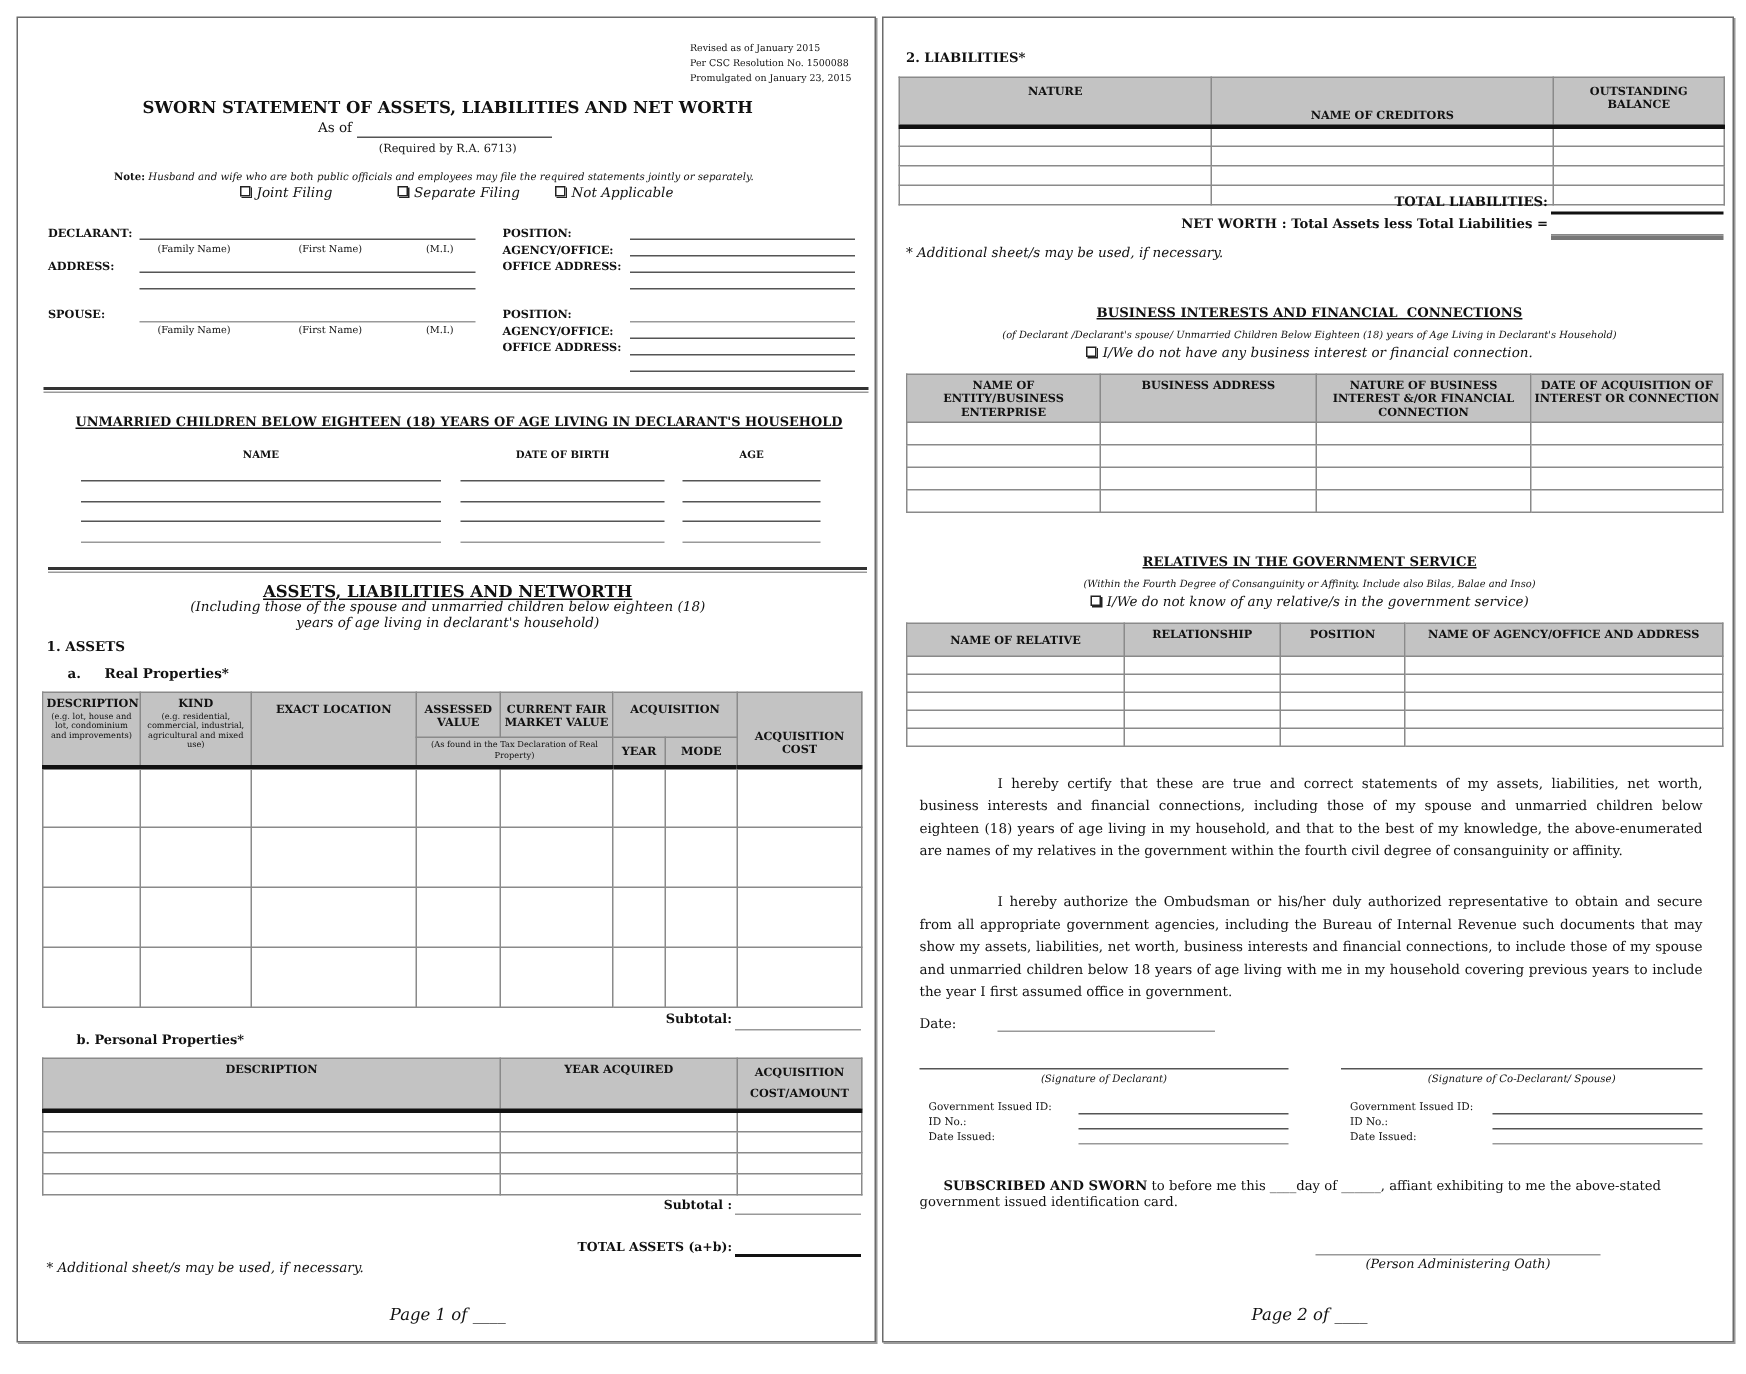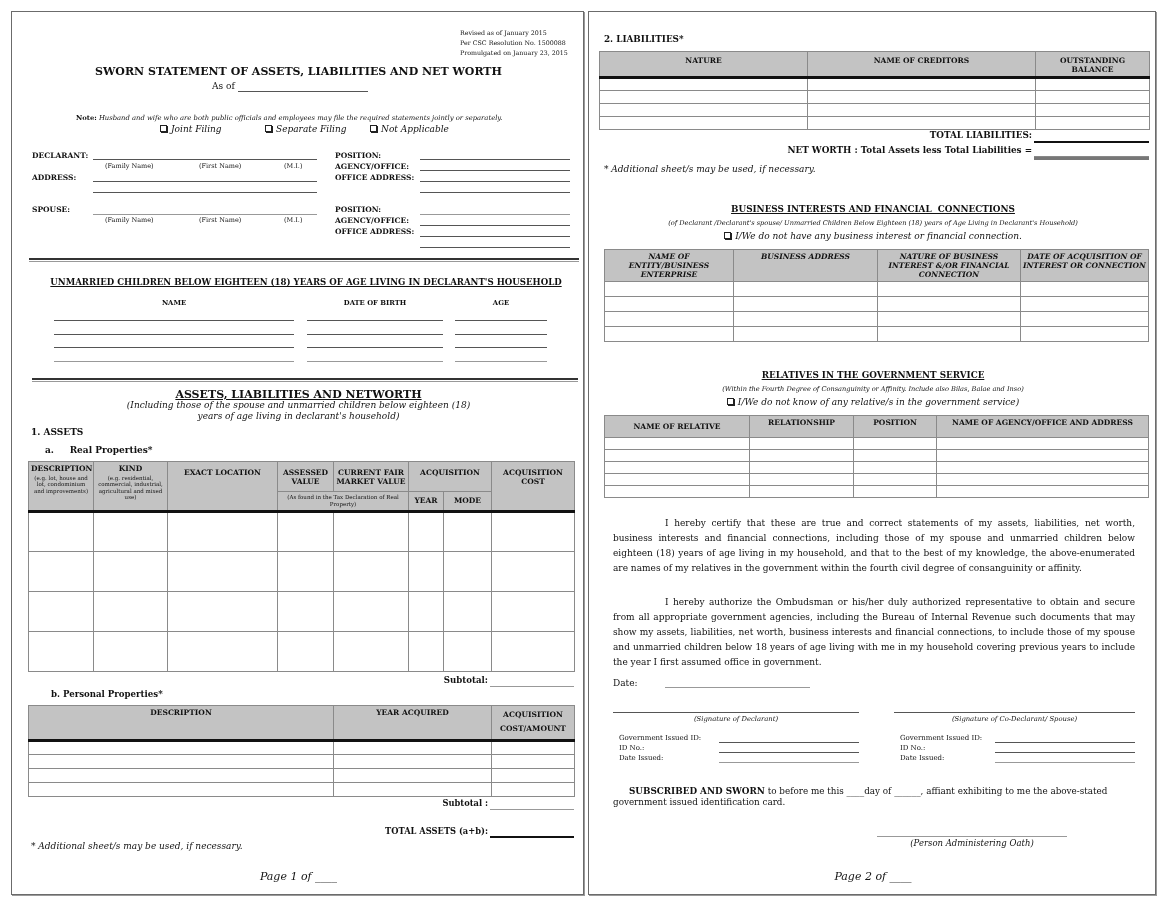--- a/index.html
+++ b/index.html
@@ -36,20 +36,21 @@
 
   <div class="abs" style="left:448px; top:16px; font-size:6.3px; line-height:10px;">
     <div>Revised as of January 2015</div>
     <div>Per CSC Resolution No. 1500088</div>
     <div>Promulgated on January 23, 2015</div>
   </div>
 
   <div class="abs bold center" style="left:0; width:573px; top:53px; font-size:11px;">SWORN STATEMENT OF ASSETS, LIABILITIES AND NET WORTH</div>
   <div class="abs" style="left:200px; top:69px; font-size:9px;">As of</div>
   <div class="line" style="left:226px; width:130px; top:79px;"></div>
+  <div class="abs center small" style="left:0; width:573px; top:82px;">(Required by R.A. 6713)</div>
 
   <div class="abs" style="left:64px; top:102px; font-size:6.8px;">
     <span class="bold">Note:</span>
     <span class="ital">Husband and wife who are both public officials and employees may file the required statements jointly or separately.</span>
   </div>
   <div class="abs ital" style="left:148px; top:112px; font-size:9px;"><span class="cb"></span><span>Joint Filing</span></div>
   <div class="abs ital" style="left:253px; top:112px; font-size:9px;"><span class="cb"></span><span>Separate Filing</span></div>
   <div class="abs ital" style="left:358px; top:112px; font-size:9px;"><span class="cb"></span><span>Not Applicable</span></div>
 
   <div class="abs lbl" style="left:20px; top:139px;">DECLARANT:</div>
@@ -124,21 +125,21 @@
         <col style="width:83px">
     </colgroup>
     <thead class="thickbot">
       <tr>
         <th rowspan="2"><span>DESCRIPTION</span><span class="sub">(e.g. lot, house and lot, condominium and improvements)</span></th>
         <th rowspan="2"><span>KIND</span><span class="sub">(e.g. residential, commercial, industrial, agricultural and mixed use)</span></th>
         <th rowspan="2" style="padding-top:6px;">EXACT LOCATION</th>
         <th style="height:30px; padding-top:6px; border-bottom:1px solid #8a8a8a;">ASSESSED VALUE</th>
         <th style="padding-top:6px; border-bottom:1px solid #8a8a8a;">CURRENT FAIR MARKET VALUE</th>
         <th colspan="2" style="padding-top:6px; border-bottom:1px solid #8a8a8a;">ACQUISITION</th>
-        <th rowspan="2" style="padding-top:6px;">ACQUISITION COST</th>
+        <th rowspan="2" style="padding-top:24px;">ACQUISITION COST</th>
       </tr>
       <tr>
         <th colspan="2" style="font-weight:normal; font-size:5.5px; height:20px;">(As found in the Tax Declaration of Real Property)</th>
         <th style="padding-top:4px;">YEAR</th>
         <th style="padding-top:4px;">MODE</th>
       </tr>
     </thead>
     <tbody id="real-body">
         <tr>
           <td style="height: 40px;"></td>
@@ -240,21 +241,21 @@
   <div class="abs bold" style="left:15px; top:22px; font-size:8.8px;">2.  LIABILITIES*</div>
   <table style="left:10px; top:39px; width:550px;">
     <colgroup>
         <col style="width:208px">
         <col style="width:228px">
         <col style="width:114px">
       </colgroup>
     <thead class="thickbot">
       <tr>
         <th style="height:21px; padding-top:4px;">NATURE</th>
-        <th style="padding-top:4px;">NAME OF CREDITORS</th>
+        <th style="padding-top:20px;">NAME OF CREDITORS</th>
         <th style="padding-top:4px;">OUTSTANDING BALANCE</th>
       </tr>
     </thead>
     <tbody id="liab-body">
         <tr>
           <td style="height: 13px;"></td>
           <td style="height: 13px;"></td>
           <td style="height: 13px;"></td>
         </tr>
         <tr>
@@ -279,21 +280,21 @@
   <div class="abs" style="left:445px; width:115px; top:129px; border-bottom:2px solid #111;"></div>
   <div class="abs bold right" style="left:100px; width:343px; top:133px; font-size:8.8px;">NET WORTH : Total Assets less Total Liabilities =</div>
   <div class="abs" style="left:445px; width:115px; top:144px; height:4px; border-top:1px solid #888; border-bottom:3px solid #777;"></div>
 
   <div class="abs ital" style="left:15px; top:152px; font-size:9px;">* Additional sheet/s may be used, if necessary.</div>
 
   <div class="abs bold u center" style="left:0; width:568px; top:192px; font-size:8.8px; white-space:pre;">BUSINESS INTERESTS AND FINANCIAL  CONNECTIONS</div>
   <div class="abs ital center" style="left:0; width:568px; top:207px; font-size:6.6px;">(of Declarant /Declarant's spouse/ Unmarried Children Below Eighteen (18) years of Age Living in Declarant's Household)</div>
   <div class="abs ital center" style="left:0; width:568px; top:219px; font-size:9px;"><span class="cb"></span><span>I/We do not have any business interest or financial connection.</span></div>
 
-  <table style="left:15px; top:237px; width:544px;font-style:italic;">
+  <table style="left:15px; top:237px; width:544px;">
     <colgroup>
         <col style="width:129px">
         <col style="width:144px">
         <col style="width:143px">
         <col style="width:128px">
       </colgroup>
     <thead>
       <tr>
         <th style="height:31px;">NAME OF ENTITY/BUSINESS ENTERPRISE</th>
         <th>BUSINESS ADDRESS</th>

